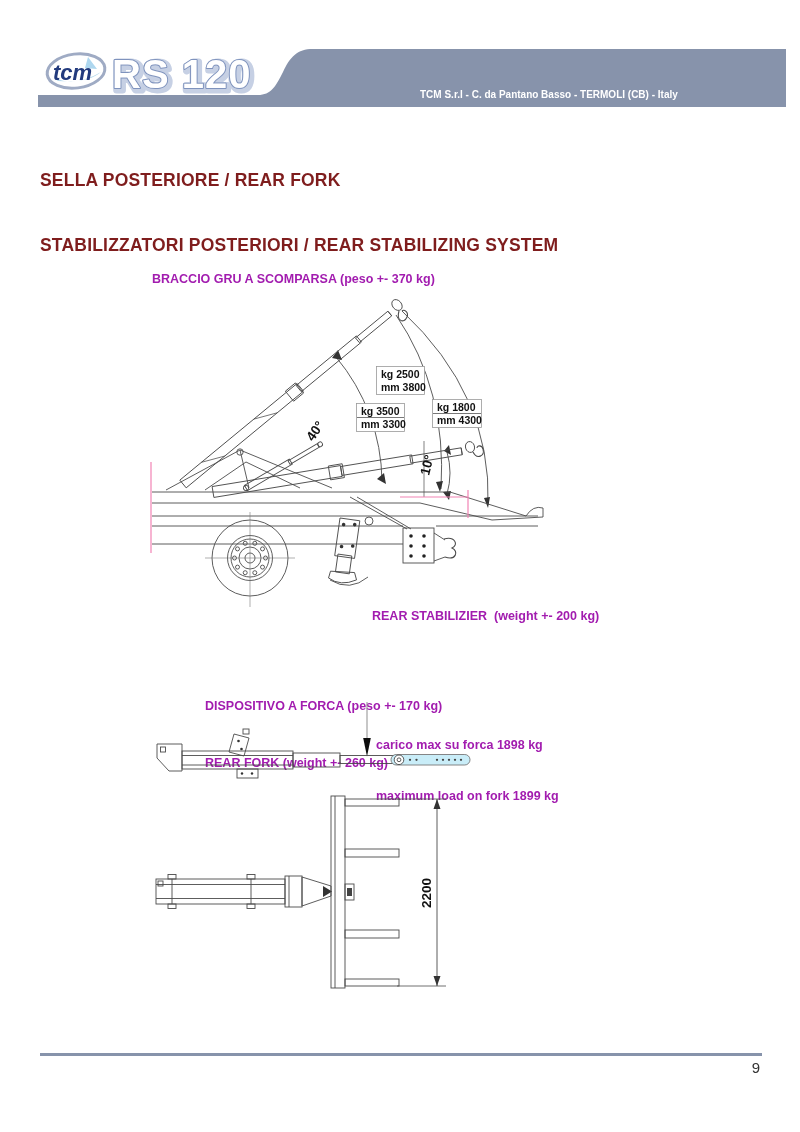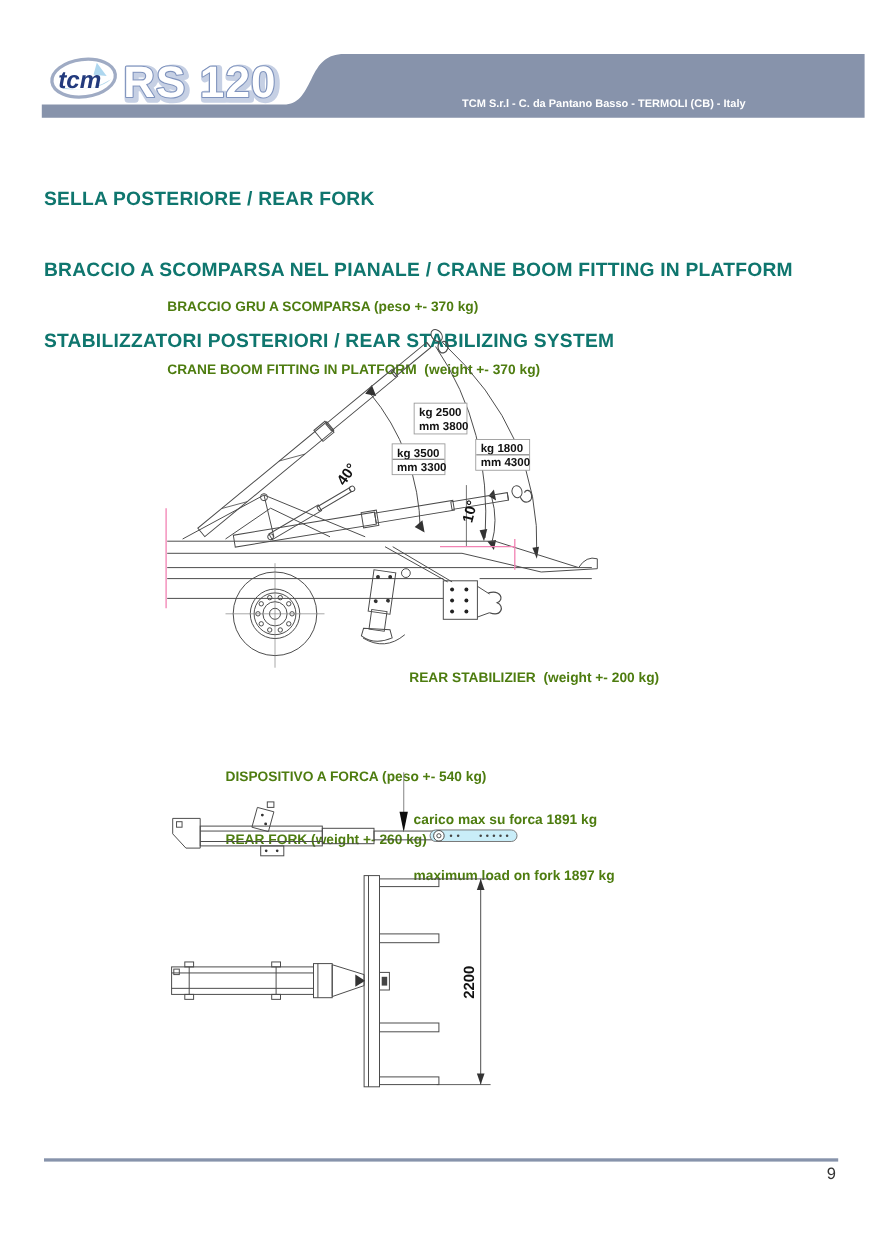--- a/index.html
+++ b/index.html
@@ -2,23 +2,23 @@
 <html><head>
 <meta charset="utf-8">
 <style>
   html,body{margin:0;padding:0;background:#fff;}
   .page{position:relative;width:800px;height:1132px;background:#ffffff;overflow:hidden;
         font-family:"Liberation Sans", sans-serif;border-radius:31px;}
   .abs{position:absolute;}
   svg text{font-family:"Liberation Sans", sans-serif;}
   .company{left:420px;top:54px;width:370px;color:#ffffff;font-size:10px;font-weight:bold;
            line-height:16.5px;white-space:pre;}
-  .titleblock{left:40px;top:127px;width:740px;color:#0f766e;font-size:17.5px;font-weight:bold;
+  .titleblock{left:40px;top:127px;width:740px;color:#7f1d1d;font-size:17.5px;font-weight:bold;
               line-height:21.5px;letter-spacing:0.2px;white-space:pre;}
-  .dlabel{color:#4d7c0f;font-size:12.5px;font-weight:bold;line-height:19px;white-space:pre;}
+  .dlabel{color:#a21caf;font-size:12.5px;font-weight:bold;line-height:19px;white-space:pre;}
   .footline{left:40px;top:1053px;width:722px;height:3px;background:#8793ab;}
   .pagenum{left:700px;top:1059px;width:60px;text-align:right;font-size:15px;color:#333;}
 </style>
 </head>
 <body>
 
 <div class="page">
 
   <svg class="abs" style="left:0;top:0" width="800" height="120" viewBox="0 0 800 120">
     <path d="M38 95 L258 95 C 271 95 276 86 283 72 C 290 57 297 49 313 49 L786 49 L786 107 L38 107 Z" fill="#8793ab"></path>
@@ -35,27 +35,25 @@
   </svg>
 
   <div class="abs company">
     <div>TCM S.r.l - C. da Pantano Basso - TERMOLI (CB) - Italy</div>
     <div>tel. 0875 - 752076   fax 0875 - 752076</div>
     <div>http:/www.tcmsrl.eu  e -mail: info@tcmsrl.it</div>
   </div>
 
   <div class="abs titleblock">
     <div>SELLA POSTERIORE / REAR FORK</div>
-    <div>BRACCIO A SCOMPARSA NEL PIANALE / CRANE BOOM FITTING IN PLATFORM</div>
     <div>STABILIZZATORI POSTERIORI / REAR STABILIZING SYSTEM</div>
   </div>
 
   <div class="abs dlabel" style="left:152px;top:232px">
     <div>BRACCIO GRU A SCOMPARSA (peso +- 370 kg)</div>
-    <div>CRANE BOOM FITTING IN PLATFORM  (weight +- 370 kg)</div>
   </div>
 
   <svg class="abs" style="left:140px;top:288px" width="410" height="347" viewBox="140 288 410 347">
     <g stroke="#4b4b4b" stroke-width="0.9" fill="none">
 
       <g>
         <path d="M336 357 A197 197 0 0 1 382 481"></path>
         <path d="M396 315 Q 447 390 441 489"></path>
         <path d="M402 311 Q 492 395 488 505"></path>
         <path d="M447 452 Q 453 473 447 494"></path>
@@ -192,27 +190,27 @@
       <text x="313" y="442" transform="rotate(-55 313 442)" font-size="13.5" font-weight="bold" fill="#111" stroke="none">40°</text>
       <text x="429" y="476" transform="rotate(-76 429 476)" font-size="13.5" font-weight="bold" fill="#111" stroke="none">10°</text>
     </g>
   </svg>
 
   <div class="abs dlabel" style="left:372px;top:569px">
     <div>REAR STABILIZIER  (weight +- 200 kg)</div>
   </div>
 
   <div class="abs dlabel" style="left:205px;top:659px">
-    <div>DISPOSITIVO A FORCA (peso +- 540 kg)</div>
+    <div>DISPOSITIVO A FORCA (peso +- 170 kg)</div>
     <div>REAR FORK (weight +- 260 kg)</div>
   </div>
 
   <div class="abs dlabel" style="left:376px;top:703px;line-height:17px">
-    <div>carico max su forca 1891 kg</div>
-    <div>maximum load on fork 1897 kg</div>
+    <div>carico max su forca 1898 kg</div>
+    <div>maximum load on fork 1899 kg</div>
   </div>
 
   <svg class="abs" style="left:150px;top:695px" width="325" height="100" viewBox="150 695 325 100">
     <g stroke="#4b4b4b" stroke-width="0.9" fill="none">
       <g>
         <path d="M367 702 V741" stroke="#999" stroke-width="1.1"></path>
         <polygon points="363.2,738 370.8,738 367,756.5" fill="#0d0d0d" stroke="none"></polygon>
       </g>
       <g>
         <path d="M157 744 H182 V771 H169 L157 758 Z"></path>

